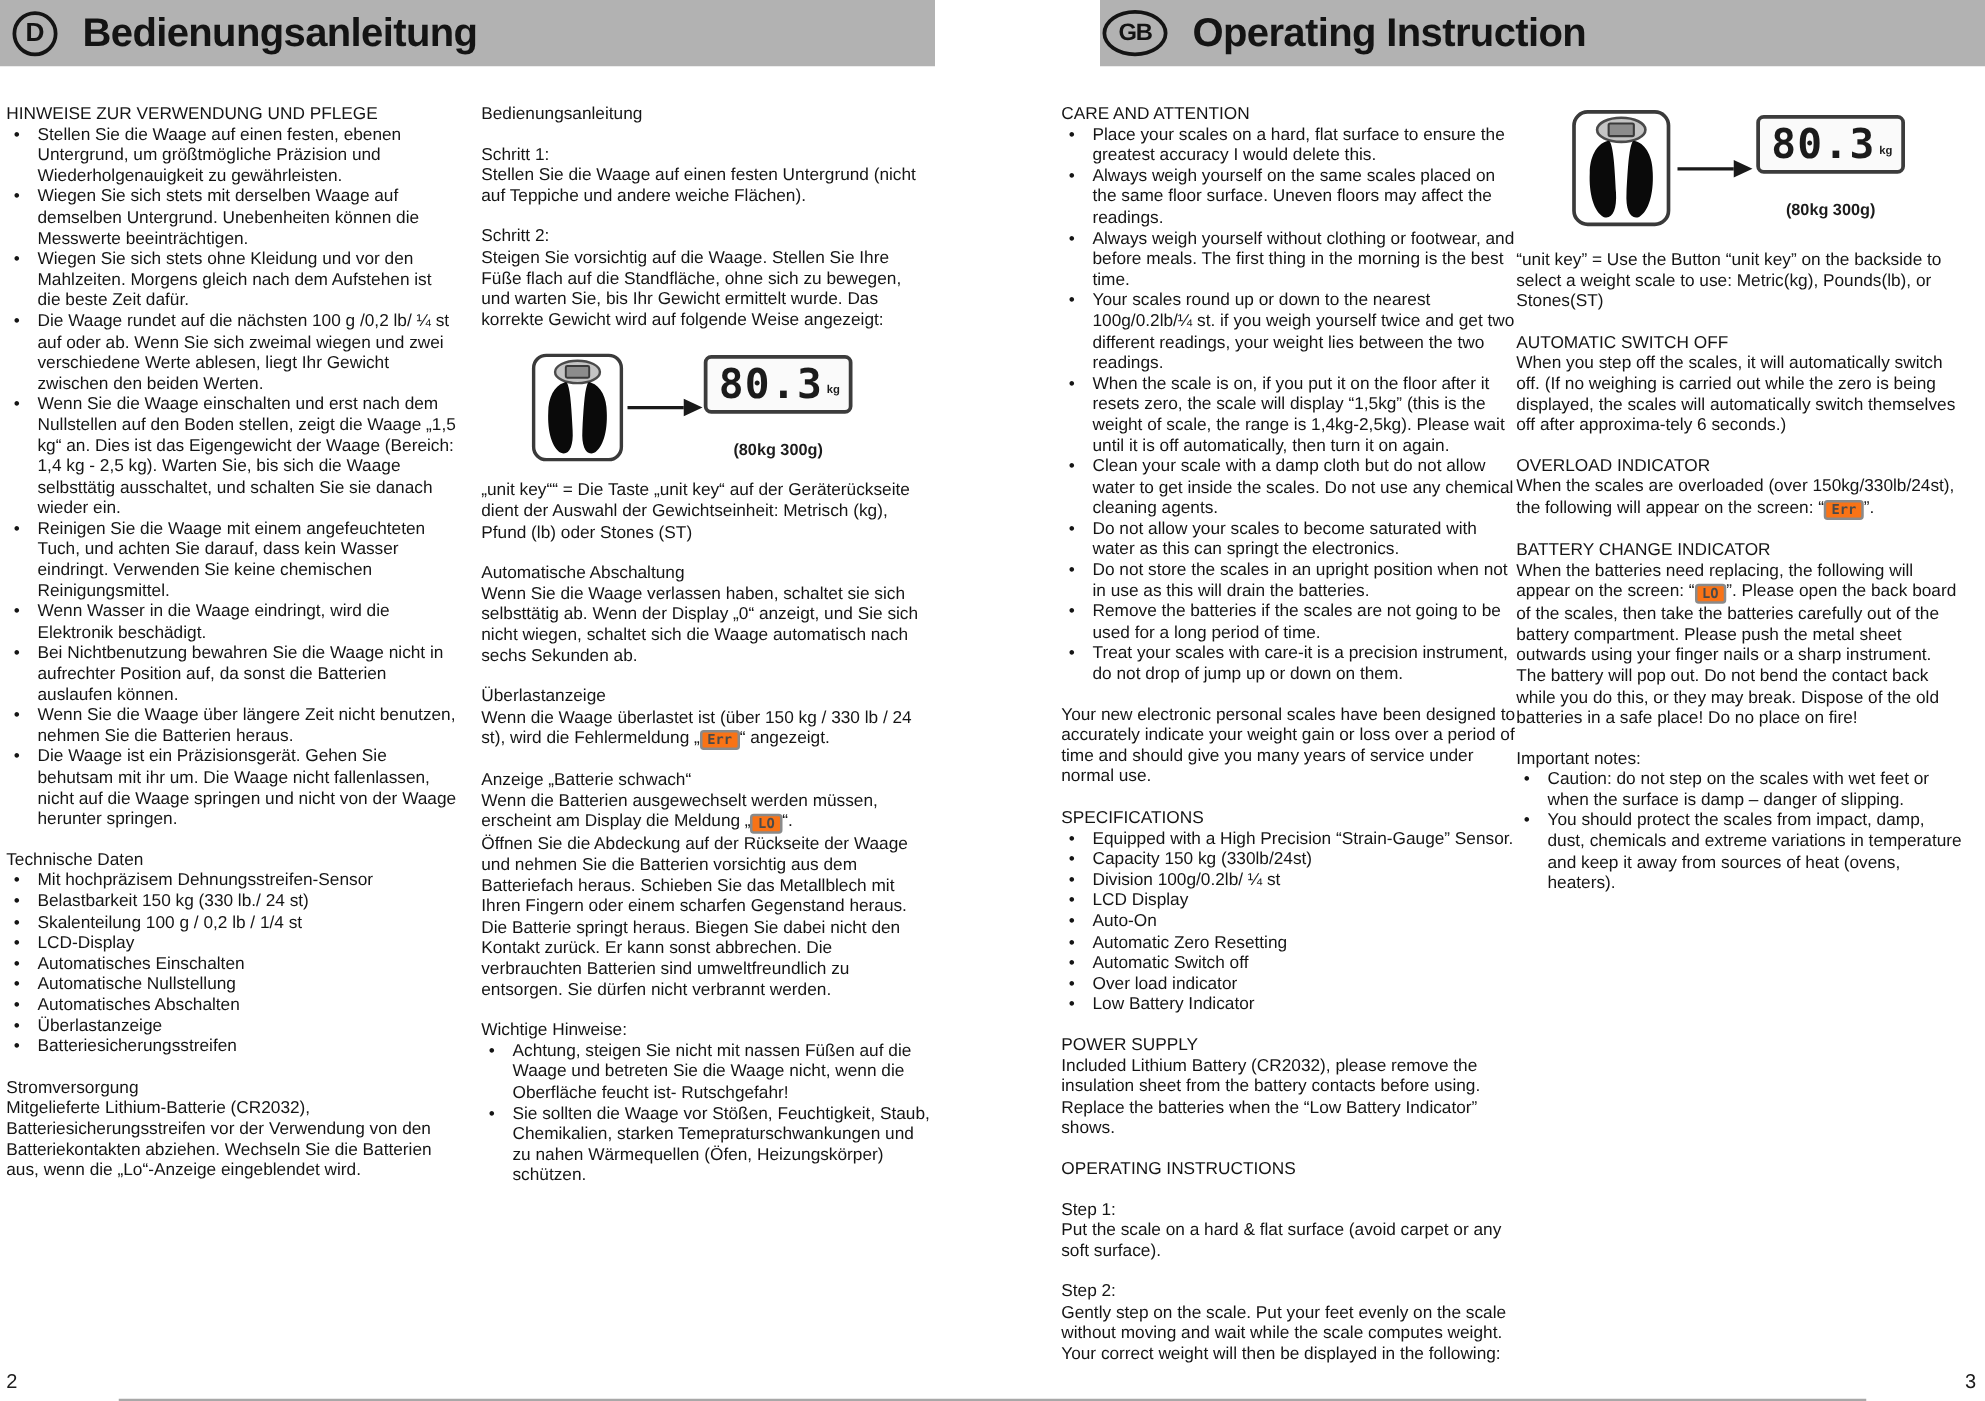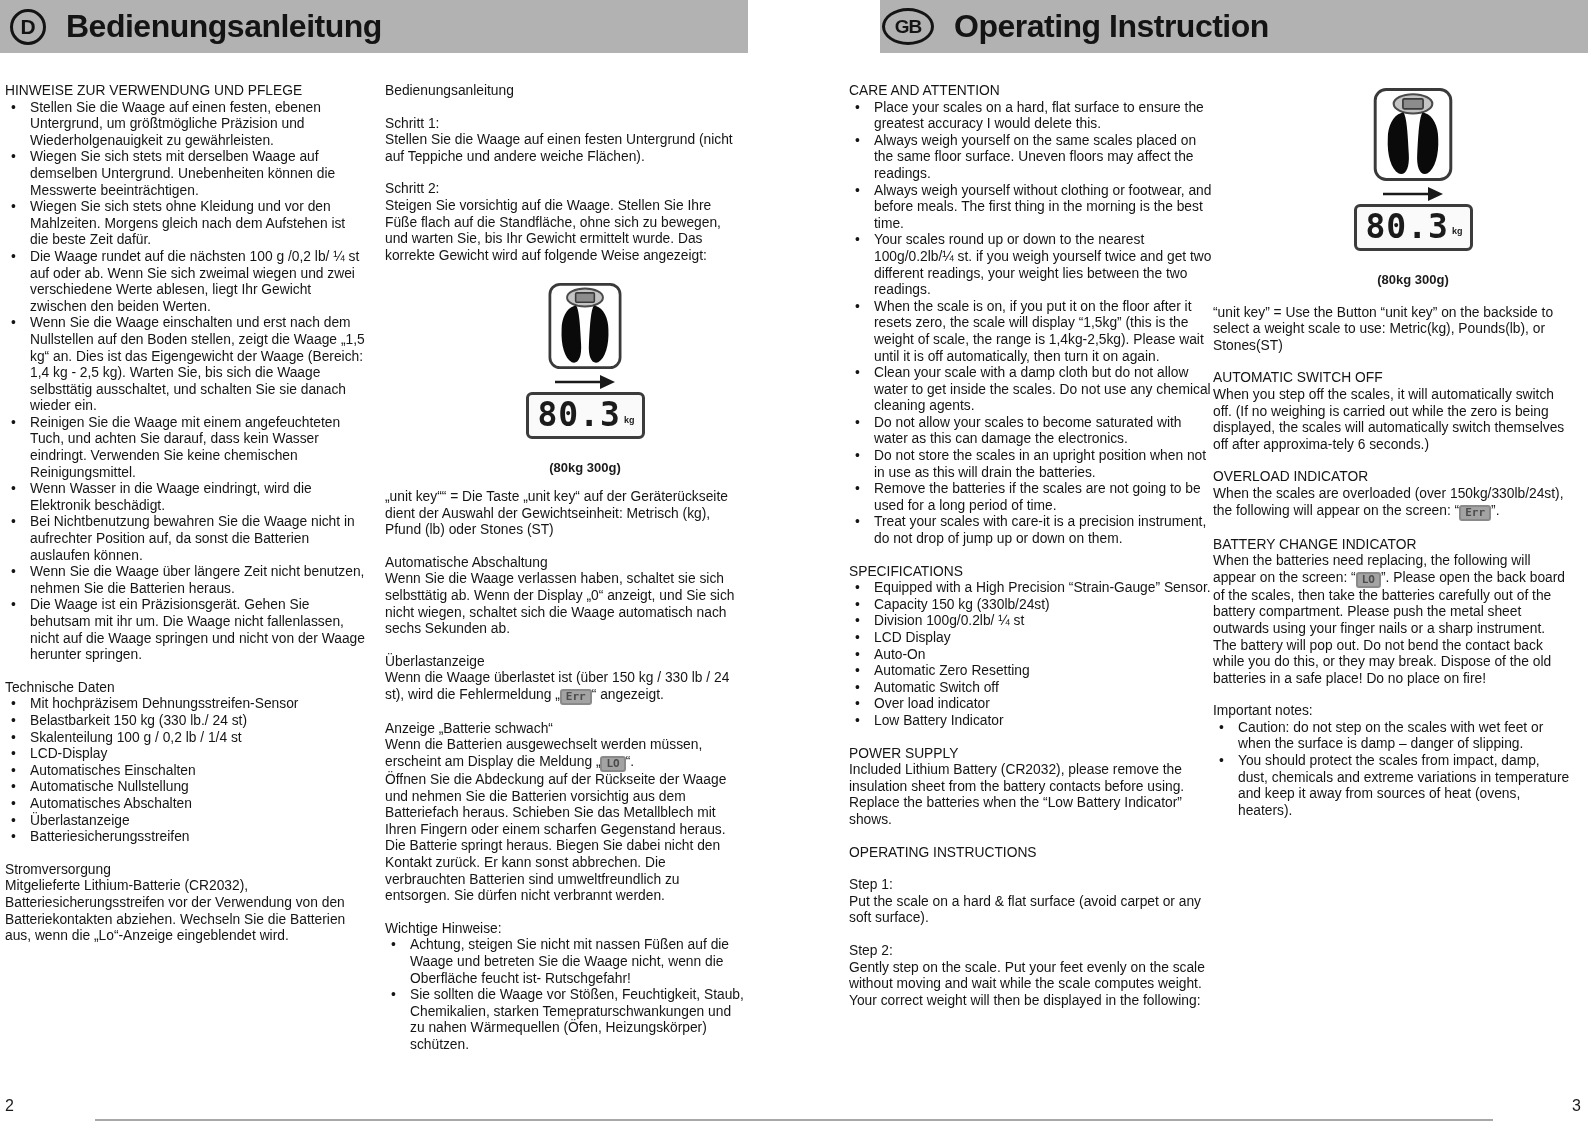--- a/index.html
+++ b/index.html
@@ -33,37 +33,37 @@
   #col3 { left:849px;  width:366px; }
   #col4 { left:1213px; width:358px; }
   .h  { font-weight:normal; margin:16px 0 0 0; }
   .h.first { margin-top:0; }
   .p  { margin:0; white-space:pre-line; }
   .p.gap-top { margin-top:16px; }
   ul.blist { margin:0; padding:0; list-style:none; }
   ul.blist li { position:relative; padding-left:25px; white-space:pre-line; }
   ul.blist li::before { content:"\2022"; position:absolute; left:6px; top:0; }
   
-  .figure { display:flex; align-items:center; margin:16px 0 12px 38px; gap:0;flex-direction:column; }
+  .figure { display:flex; align-items:center; margin:16px 0 12px 38px; gap:0; }
   .figure.col4fig { margin:2px 0 16px 42px; }
   .lcd-stack { display:flex; flex-direction:column; align-items:center; }
   .lcd {
     border:3px solid #3c3c3c; border-radius:6px; background:#fafafa;
     display:flex; align-items:flex-end; padding:1px 7px 2px 9px;
   }
   .lcd-value {
     font-family:"DejaVu Sans Mono", monospace; font-weight:bold;
     font-size:33px; line-height:38px; letter-spacing:1px; color:#1b1b1b;
   }
   .lcd-unit { font-size:9px; font-weight:bold; margin:0 0 6px 3px; color:#1b1b1b; }
   .lcd-caption { font-weight:bold; font-size:13px; margin-top:21px; color:#1b1b1b; }
   
   .lcdb {
     display:inline-block; border:2px solid #8a8a8a; border-radius:3px;
-    background:#a3a3a3; font-family:"DejaVu Sans Mono", monospace;
+    background:#f97316; font-family:"DejaVu Sans Mono", monospace;
     font-size:11px; font-weight:bold; line-height:12px; padding:0 4px;
     color:#4a4a4a; vertical-align:-1px;
   }
   
   .pgnum { position:absolute; bottom:6px; font-size:16px; color:#1b1b1b; }
   .pg-left  { left:5px; }
   .pg-right { right:7px; }
   .bottom-rule { position:absolute; left:95px; right:95px; bottom:0; height:2px; background:#a8a8a8; }
   svg { display:block; }
 </style>
@@ -156,25 +156,26 @@
 
 <div class="col" id="col3">
   <div class="h first">CARE AND ATTENTION</div>
   <ul class="blist">
     <li>Place your scales on a hard, flat surface to ensure the greatest accuracy I would delete this.</li>
     <li>Always weigh yourself on the same scales placed on the same floor surface. Uneven floors may affect the readings.</li>
     <li>Always weigh yourself without clothing or footwear, and before meals. The first thing in the morning is the best time.</li>
     <li>Your scales round up or down to the nearest 100g/0.2lb/¼ st. if you weigh yourself twice and get two different readings, your weight lies between the two readings.</li>
     <li>When the scale is on, if you put it on the floor after it resets zero, the scale will display “1,5kg” (this is the weight of scale, the range is 1,4kg-2,5kg). Please wait until it is off automatically, then turn it on again.</li>
     <li>Clean your scale with a damp cloth but do not allow water to get inside the scales. Do not use any chemical cleaning agents.</li>
-    <li>Do not allow your scales to become saturated with water as this can damage the electronics.</li>
+    <li>Do not allow your scales to become saturated with water as this can springt the electronics.</li>
     <li>Do not store the scales in an upright position when not in use as this will drain the batteries.</li>
     <li>Remove the batteries if the scales are not going to be used for a long period of time.</li>
     <li>Treat your scales with care-it is a precision instrument, do not drop of jump up or down on them.</li>
   </ul>
+  <p class="p gap-top">Your new electronic personal scales have been designed to accurately indicate your weight gain or loss over a period of time and should give you many years of service under normal use.</p>
   <div class="h">SPECIFICATIONS</div>
   <ul class="blist">
     <li>Equipped with a High Precision “Strain-Gauge”  Sensor.</li>
     <li>Capacity 150 kg (330lb/24st)</li>
     <li>Division 100g/0.2lb/ ¼ st</li>
     <li>LCD Display</li>
     <li>Auto-On</li>
     <li>Automatic Zero Resetting</li>
     <li>Automatic Switch off</li>
     <li>Over load indicator</li>

